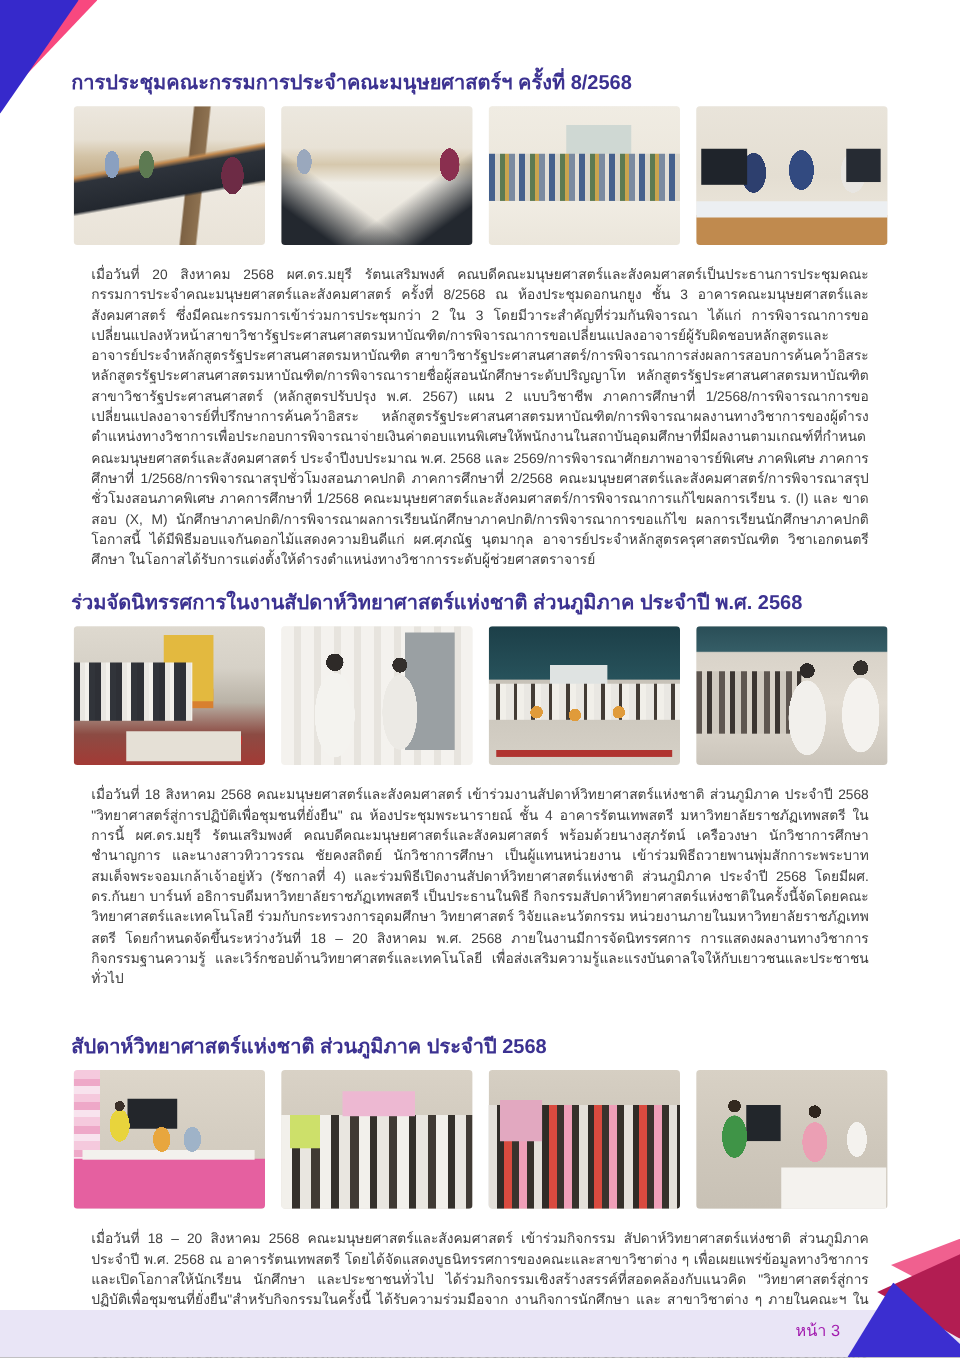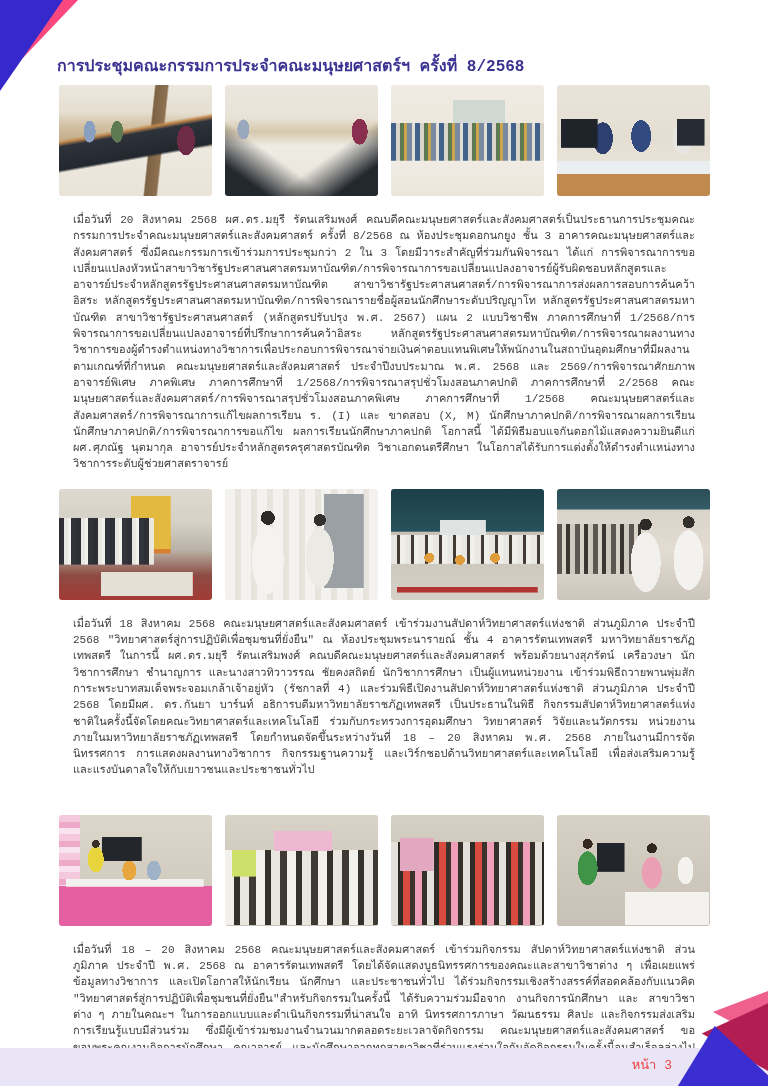--- a/index.html
+++ b/index.html
@@ -1,32 +1,32 @@
 <!DOCTYPE html>
 <html><head>
 <meta charset="utf-8">
 <style>
   html,body{margin:0;padding:0;background:#888;}
   .page{position:relative;width:768px;height:1086px;background:#ffffff;overflow:hidden;
-        font-family:Liberation Mono, monospace;}
+        font-family:Liberation Sans, sans-serif;}
   
   .deco{position:absolute;pointer-events:none;}
   .tl-pink{left:0;top:0;width:78px;height:82px;background:#f8487f;
            clip-path:polygon(0 0,100% 0,0 100%);}
   .tl-blue{left:0;top:0;width:63px;height:91px;background:#3629cb;
            clip-path:polygon(0 0,100% 0,0 100%);}
   .footer-band{left:0;right:0;bottom:0;height:38px;background:#e9e5f6;}
   .br-wrap{right:0;bottom:0;width:92px;height:95px;}
   .br-pink-light{position:absolute;right:0;top:0;width:92px;height:50px;background:#f0608f;
            clip-path:polygon(100% 0,100% 100%,40% 42%);}
   .br-crimson{position:absolute;right:0;top:8px;width:92px;height:72px;background:#b21d52;
            clip-path:polygon(100% 6%,100% 100%,28% 48%);}
   .br-blue{position:absolute;left:0;bottom:0;width:92px;height:60px;background:#3b2ed0;
            clip-path:polygon(2% 100%,42% 0,100% 82%,100% 100%);}
-  .page-label{position:absolute;right:96px;bottom:11px;font-size:13px;color:#ef4444;}
+  .page-label{position:absolute;right:96px;bottom:11px;font-size:13px;color:#a21caf;}
   
   .content{position:absolute;left:57px;top:56px;width:654px;}
   .section h2{margin:0 0 7px 0;font-size:16px;line-height:22px;font-weight:700;color:#3c3291;}
   .sec2{margin-top:3px;}
   .sec3{margin-top:36px;}
   .photos{display:flex;gap:13px;justify-content:center;margin:0 0 6px 0;}
   .ph{width:153px;height:111px;border-radius:3px;background-color:#d8d2c6;flex:0 0 auto;}
   .body-text{margin:16px;font-size:11px;line-height:16.3px;color:#3f3f3f;text-align:justify;
              overflow-wrap:break-word;}
   
@@ -150,30 +150,32 @@
       <div class="photos">
         <div class="ph ph-m1" title="meeting-room-side-view"></div>
         <div class="ph ph-m2" title="meeting-room-center-view"></div>
         <div class="ph ph-m3" title="group-congratulation-photo"></div>
         <div class="ph ph-m4" title="executives-at-meeting-desk"></div>
       </div>
       <p class="body-text">เมื่อวันที่ 20 สิงหาคม 2568 ผศ.ดร.มยุรี รัตนเสริมพงศ์ คณบดีคณะมนุษยศาสตร์และสังคมศาสตร์เป็นประธานการประชุมคณะกรรมการประจำคณะมนุษยศาสตร์และสังคมศาสตร์ ครั้งที่ 8/2568 ณ ห้องประชุมดอกนกยูง ชั้น 3 อาคารคณะมนุษยศาสตร์และสังคมศาสตร์ ซึ่งมีคณะกรรมการเข้าร่วมการประชุมกว่า 2 ใน 3 โดยมีวาระสำคัญที่ร่วมกันพิจารณา ได้แก่ การพิจารณาการขอเปลี่ยนแปลงหัวหน้าสาขาวิชารัฐประศาสนศาสตรมหาบัณฑิต/การพิจารณาการขอเปลี่ยนแปลงอาจารย์ผู้รับผิดชอบหลักสูตรและอาจารย์ประจำหลักสูตรรัฐประศาสนศาสตรมหาบัณฑิต สาขาวิชารัฐประศาสนศาสตร์/การพิจารณาการส่งผลการสอบการค้นคว้าอิสระ หลักสูตรรัฐประศาสนศาสตรมหาบัณฑิต/การพิจารณารายชื่อผู้สอนนักศึกษาระดับปริญญาโท หลักสูตรรัฐประศาสนศาสตรมหาบัณฑิต สาขาวิชารัฐประศาสนศาสตร์ (หลักสูตรปรับปรุง พ.ศ. 2567) แผน 2 แบบวิชาชีพ ภาคการศึกษาที่ 1/2568/การพิจารณาการขอเปลี่ยนแปลงอาจารย์ที่ปรึกษาการค้นคว้าอิสระ หลักสูตรรัฐประศาสนศาสตรมหาบัณฑิต/การพิจารณาผลงานทางวิชาการของผู้ดำรงตำแหน่งทางวิชาการเพื่อประกอบการพิจารณาจ่ายเงินค่าตอบแทนพิเศษให้พนักงานในสถาบันอุดมศึกษาที่มีผลงานตามเกณฑ์ที่กำหนด คณะมนุษยศาสตร์และสังคมศาสตร์ ประจำปีงบประมาณ พ.ศ. 2568 และ 2569/การพิจารณาศักยภาพอาจารย์พิเศษ ภาคพิเศษ ภาคการศึกษาที่ 1/2568/การพิจารณาสรุปชั่วโมงสอนภาคปกติ ภาคการศึกษาที่ 2/2568 คณะมนุษยศาสตร์และสังคมศาสตร์/การพิจารณาสรุปชั่วโมงสอนภาคพิเศษ ภาคการศึกษาที่ 1/2568 คณะมนุษยศาสตร์และสังคมศาสตร์/การพิจารณาการแก้ไขผลการเรียน ร. (I) และ ขาดสอบ (X, M) นักศึกษาภาคปกติ/การพิจารณาผลการเรียนนักศึกษาภาคปกติ/การพิจารณาการขอแก้ไข ผลการเรียนนักศึกษาภาคปกติ โอกาสนี้ ได้มีพิธีมอบแจกันดอกไม้แสดงความยินดีแก่ ผศ.ศุภณัฐ นุตมากุล อาจารย์ประจำหลักสูตรครุศาสตรบัณฑิต วิชาเอกดนตรีศึกษา ในโอกาสได้รับการแต่งตั้งให้ดำรงตำแหน่งทางวิชาการระดับผู้ช่วยศาสตราจารย์</p>
     </div>
 
     <div class="section sec2">
+      <h2>ร่วมจัดนิทรรศการในงานสัปดาห์วิทยาศาสตร์แห่งชาติ ส่วนภูมิภาค ประจำปี พ.ศ. 2568</h2>
       <div class="photos">
         <div class="ph ph-c1" title="wreath-laying-ceremony"></div>
         <div class="ph ph-c2" title="staff-in-white-uniform"></div>
         <div class="ph ph-c3" title="auditorium-group-photo"></div>
         <div class="ph ph-c4" title="two-staff-in-auditorium"></div>
       </div>
       <p class="body-text">เมื่อวันที่ 18 สิงหาคม 2568 คณะมนุษยศาสตร์และสังคมศาสตร์ เข้าร่วมงานสัปดาห์วิทยาศาสตร์แห่งชาติ ส่วนภูมิภาค ประจำปี 2568 "วิทยาศาสตร์สู่การปฏิบัติเพื่อชุมชนที่ยั่งยืน" ณ ห้องประชุมพระนารายณ์ ชั้น 4 อาคารรัตนเทพสตรี มหาวิทยาลัยราชภัฏเทพสตรี ในการนี้ ผศ.ดร.มยุรี รัตนเสริมพงศ์ คณบดีคณะมนุษยศาสตร์และสังคมศาสตร์ พร้อมด้วยนางสุภรัตน์ เครือวงษา นักวิชาการศึกษา ชำนาญการ และนางสาวทิวาวรรณ ชัยคงสถิตย์ นักวิชาการศึกษา เป็นผู้แทนหน่วยงาน เข้าร่วมพิธีถวายพานพุ่มสักการะพระบาทสมเด็จพระจอมเกล้าเจ้าอยู่หัว (รัชกาลที่ 4) และร่วมพิธีเปิดงานสัปดาห์วิทยาศาสตร์แห่งชาติ ส่วนภูมิภาค ประจำปี 2568 โดยมีผศ. ดร.กันยา บาร์นท์ อธิการบดีมหาวิทยาลัยราชภัฏเทพสตรี เป็นประธานในพิธี กิจกรรมสัปดาห์วิทยาศาสตร์แห่งชาติในครั้งนี้จัดโดยคณะวิทยาศาสตร์และเทคโนโลยี ร่วมกับกระทรวงการอุดมศึกษา วิทยาศาสตร์ วิจัยและนวัตกรรม หน่วยงานภายในมหาวิทยาลัยราชภัฏเทพสตรี โดยกำหนดจัดขึ้นระหว่างวันที่ 18 – 20 สิงหาคม พ.ศ. 2568 ภายในงานมีการจัดนิทรรศการ การแสดงผลงานทางวิชาการ กิจกรรมฐานความรู้ และเวิร์กชอปด้านวิทยาศาสตร์และเทคโนโลยี เพื่อส่งเสริมความรู้และแรงบันดาลใจให้กับเยาวชนและประชาชนทั่วไป</p>
     </div>
 
     <div class="section sec3">
+      <h2>สัปดาห์วิทยาศาสตร์แห่งชาติ ส่วนภูมิภาค ประจำปี 2568</h2>
       <div class="photos">
         <div class="ph ph-b1" title="faculty-exhibition-booth"></div>
         <div class="ph ph-b2" title="students-visiting-booth"></div>
         <div class="ph ph-b3" title="crowd-at-exhibition"></div>
         <div class="ph ph-b4" title="staff-at-booth-table"></div>
       </div>
       <p class="body-text">เมื่อวันที่ 18 – 20 สิงหาคม 2568 คณะมนุษยศาสตร์และสังคมศาสตร์ เข้าร่วมกิจกรรม สัปดาห์วิทยาศาสตร์แห่งชาติ ส่วนภูมิภาค ประจำปี พ.ศ. 2568 ณ อาคารรัตนเทพสตรี โดยได้จัดแสดงบูธนิทรรศการของคณะและสาขาวิชาต่าง ๆ เพื่อเผยแพร่ข้อมูลทางวิชาการ และเปิดโอกาสให้นักเรียน นักศึกษา และประชาชนทั่วไป ได้ร่วมกิจกรรมเชิงสร้างสรรค์ที่สอดคล้องกับแนวคิด "วิทยาศาสตร์สู่การปฏิบัติเพื่อชุมชนที่ยั่งยืน"สำหรับกิจกรรมในครั้งนี้ ได้รับความร่วมมือจาก งานกิจการนักศึกษา และ สาขาวิชาต่าง ๆ ภายในคณะฯ ในการออกแบบและดำเนินกิจกรรมที่น่าสนใจ อาทิ นิทรรศการภาษา วัฒนธรรม ศิลปะ และกิจกรรมส่งเสริมการเรียนรู้แบบมีส่วนร่วม ซึ่งมีผู้เข้าร่วมชมงานจำนวนมากตลอดระยะเวลาจัดกิจกรรม คณะมนุษยศาสตร์และสังคมศาสตร์ ขอขอบพระคุณงานกิจการนักศึกษา คณาจารย์ และนักศึกษาจากทุกสาขาวิชาที่ร่วมแรงร่วมใจกันจัดกิจกรรมในครั้งนี้จนสำเร็จลุล่วงไปด้วยดี แสดงให้เห็นถึงความร่วมมือ ความคิดสร้างสรรค์ และพลังขององค์กรนักศึกษา ที่พร้อมขับเคลื่อนมหาวิทยาลัยสู่การเป็นแหล่งเรียนรู้เพื่อชุมชน</p>
     </div>
 
   </div>

